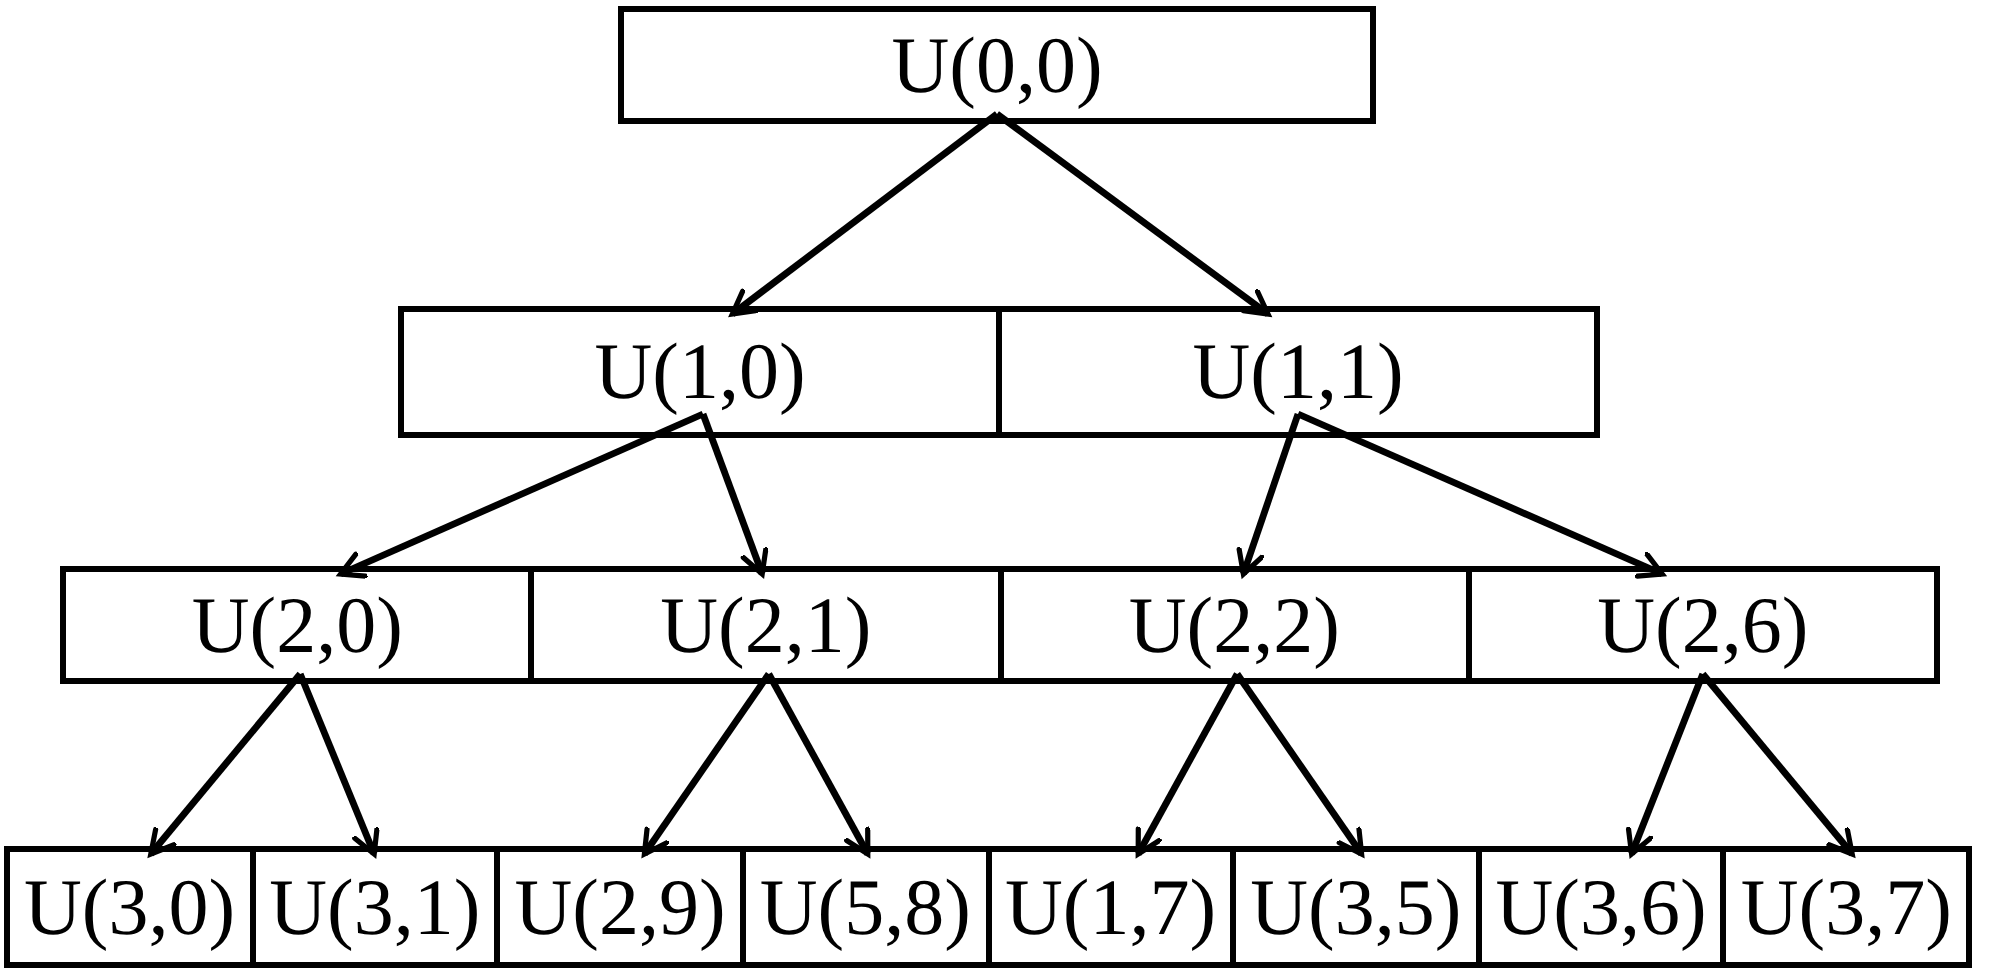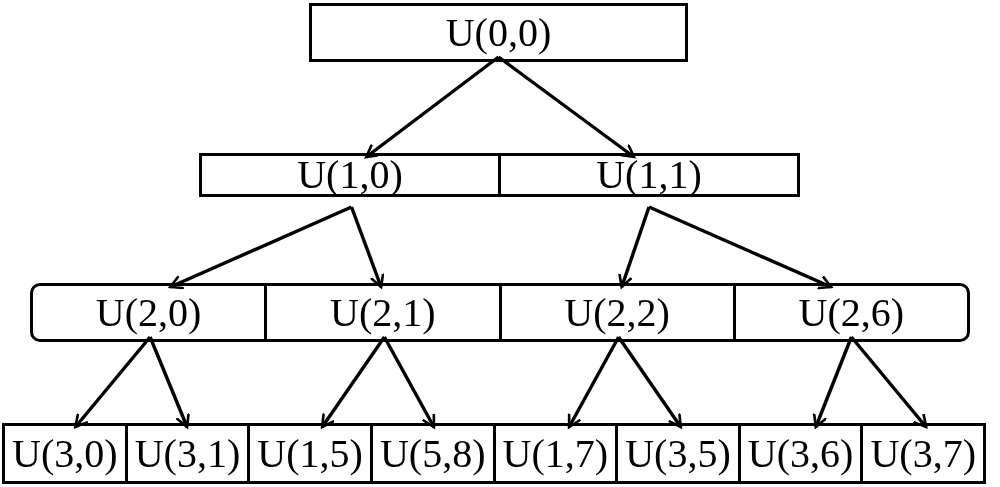--- a/index.html
+++ b/index.html
@@ -31,22 +31,22 @@
     border-right: 3px solid #000000;
     font-size: 40px;
     color: #000000;
     white-space: nowrap;
     line-height: 1;
   }
   .tree-cell:last-child {
     border-right: none;
   }
   .row-0 { left: 309px; top: 3px;   width: 379px; height: 59px; }
-  .row-1 { left: 199px; top: 153px; width: 601px; height: 44px; }
-  .row-2 { left: 30px;  top: 283px; width: 940px; height: 59px; border-radius: 10px; }
+  .row-1 { left: 199px; top: 153px; width: 601px; height: 66px; }
+  .row-2 { left: 30px;  top: 283px; width: 940px; height: 59px; }
   .row-3 { left: 2px;   top: 423px; width: 984px; height: 61px; }
   .edges-layer {
     position: absolute;
     left: 0;
     top: 0;
     width: 1000px;
     height: 487px;
     pointer-events: none;
   }
 </style>
@@ -67,21 +67,21 @@
   <div class="tree-row row-2">
     <div class="tree-cell">U(2,0)</div>
     <div class="tree-cell">U(2,1)</div>
     <div class="tree-cell">U(2,2)</div>
     <div class="tree-cell">U(2,6)</div>
   </div>
 
   <div class="tree-row row-3">
     <div class="tree-cell">U(3,0)</div>
     <div class="tree-cell">U(3,1)</div>
-    <div class="tree-cell">U(1,5)</div>
+    <div class="tree-cell">U(2,9)</div>
     <div class="tree-cell">U(5,8)</div>
     <div class="tree-cell">U(1,7)</div>
     <div class="tree-cell">U(3,5)</div>
     <div class="tree-cell">U(3,6)</div>
     <div class="tree-cell">U(3,7)</div>
   </div>
 
   <svg class="edges-layer" width="1000" height="487" viewBox="0 0 1000 487" xmlns="http://www.w3.org/2000/svg">
     <defs>
       <marker id="arrowhead" markerUnits="userSpaceOnUse" markerWidth="18" markerHeight="16" refX="12" refY="7" orient="auto">

